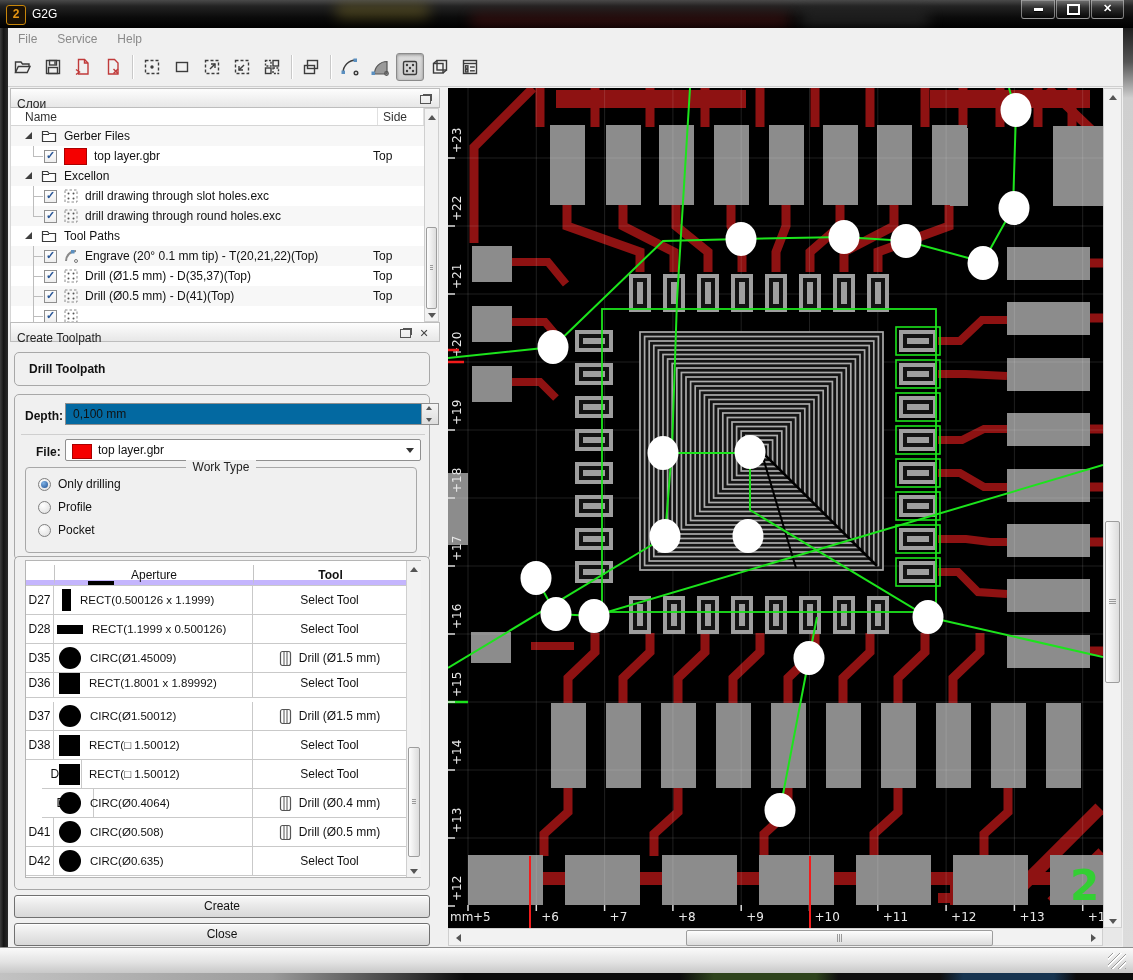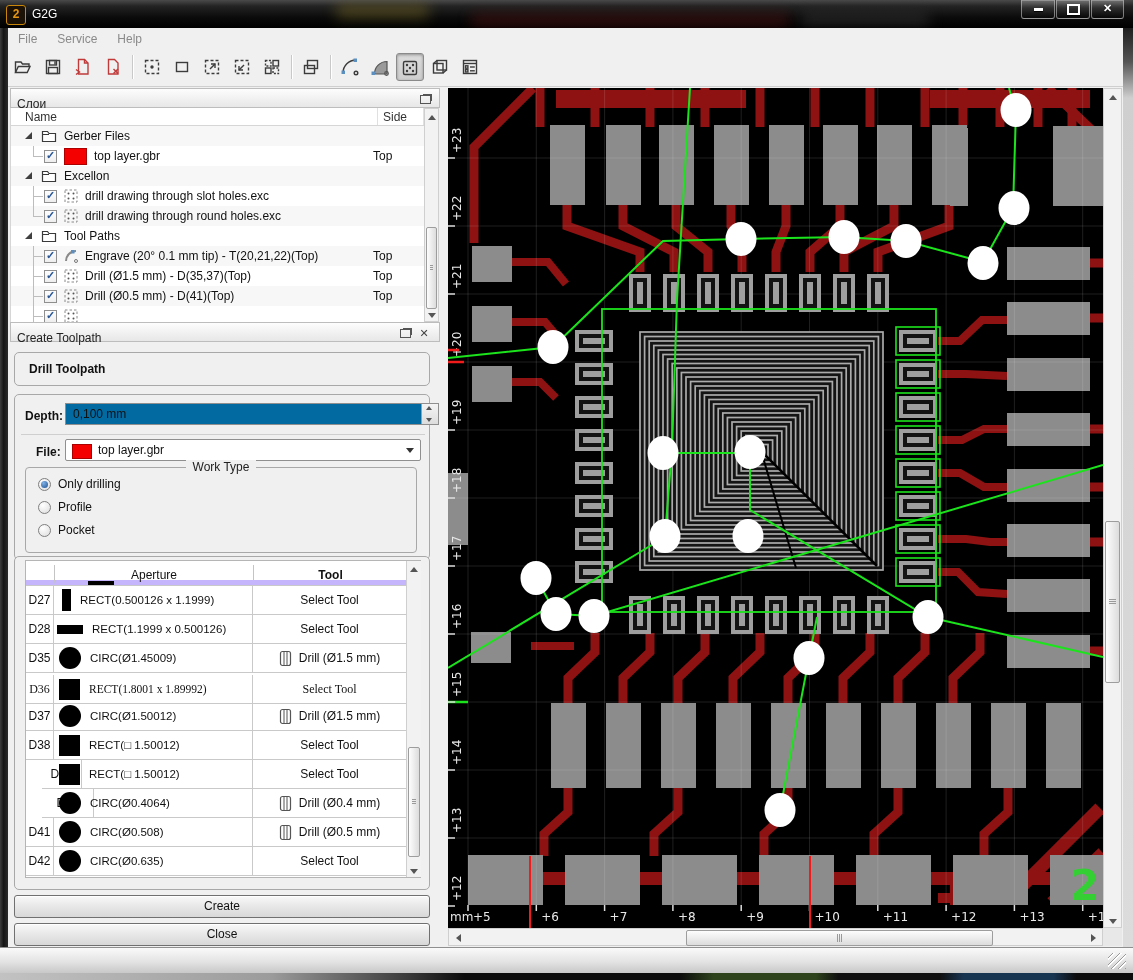--- a/index.html
+++ b/index.html
@@ -408,21 +408,21 @@
         </div>
         <div class="ap-cell" style="left:227px;width:154px;justify-content:center">
           <svg width="13" height="17" style="margin-right:7px">
             <rect x="1.5" y="1.5" width="10" height="14" rx="2" fill="none" stroke="#555" stroke-width="1.2"></rect>
             <line x1="5" y1="1.5" x2="5" y2="15.5" stroke="#555"></line>
             <line x1="8" y1="1.5" x2="8" y2="15.5" stroke="#555"></line>
           </svg>
           <span>Drill (Ø1.5 mm)</span>
         </div>
       </div>
-      <div class="ap-row" style="top: 114px; font-family: Liberation Serif, serif;">
+      <div class="ap-row" style="top: 108px;">
         <div class="ap-cell" style="left:0;width:28px;justify-content:center">D36</div>
         <div class="ap-cell" style="left:28px;width:199px">
           <span class="shape" style="width:21px;height:21px;margin-left:5px"></span>
           <span style="margin-left:9px;font-size:11.5px;white-space:nowrap">RECT(1.8001 x 1.89992)</span>
         </div>
         <div class="ap-cell" style="left:227px;width:154px;justify-content:center">
           <span>Select Tool</span>
         </div>
       </div>
       <div class="ap-row" style="top: 141px;">

